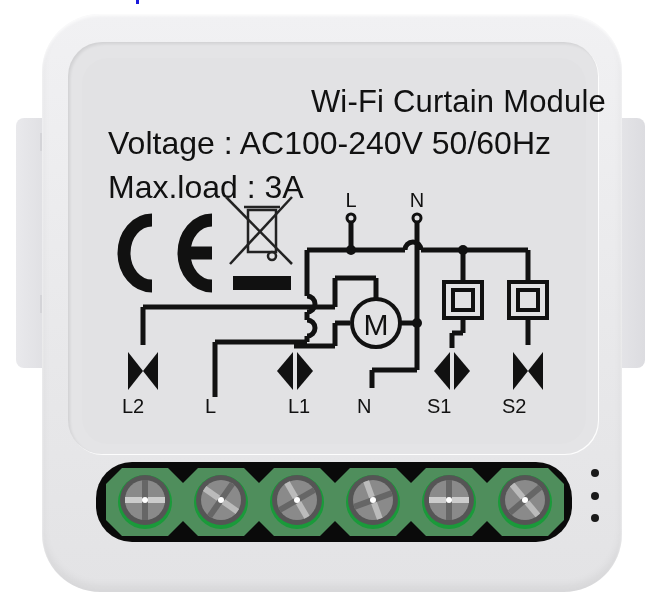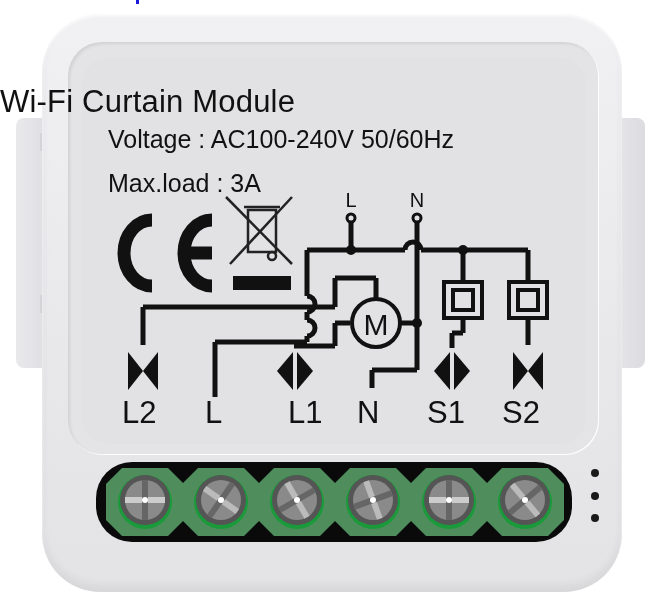--- a/index.html
+++ b/index.html
@@ -8,26 +8,26 @@
   .side-tab { position:absolute; top:118px; width:40px; height:250px; background:linear-gradient(90deg,#e9e9ec,#dcdce0); border-radius:8px; }
   .side-tab.left { left:16px; }
   .side-tab.right { left:605px; }
   .side-tab .notch { position:absolute; width:22px; height:18px; background:#d4d4d8; }
   .body { position:absolute; left:42px; top:14px; width:580px; height:578px; border-radius:58px;
           background:linear-gradient(180deg,#f1f1f3 0%,#e8e8ea 60%,#e3e3e5 100%);
           box-shadow: inset 0 2px 3px rgba(255,255,255,.8), inset 0 -6px 10px rgba(0,0,0,.06); }
   .panel { position:absolute; left:68px; top:42px; width:530px; height:412px; border-radius:34px;
            background:#e4e4e6; box-shadow: inset 2px 2px 3px rgba(0,0,0,.08), 1px 1px 0 rgba(255,255,255,.9); }
   .label-area { position:absolute; left:82px; top:58px; width:504px; height:386px; border-radius:26px; background:#e2e2e4; }
-  .title { position:absolute; left:0; width:574px; top:84px; text-align:left; font-size:31px; color:#111; letter-spacing:0.2px; }
-  .spec { position:absolute; left:108px; font-size:25px; color:#111; }
+  .title { position:absolute; left:0; width:574px; top:84px; text-align:right; font-size:31px; color:#111; letter-spacing:0.2px;padding-left:32px; }
+  .spec { position:absolute; left:108px; font-size:32px; color:#111; }
   .spec.v { top:125px; }
   .spec.m { top:169px; }
   .schem { position:absolute; left:0; top:0; }
-  .term-label { position:absolute; top:395px; font-size:31px; color:#111; }
+  .term-label { position:absolute; top:395px; font-size:20px; color:#111; }
   .terminal-bar { position:absolute; left:96px; top:462px; width:476px; height:80px; border-radius:36px; background:#0a0a0a; }
   .screw-block { position:absolute; top:466px; width:78px; height:72px; }
   .screw-block svg { display:block; }
   .dots { position:absolute; left:591px; width:8px; height:8px; border-radius:50%; background:#1a1a1a; }
 </style>
 </head>
 <body>
 
 <div class="cursor-mark"></div>
 

